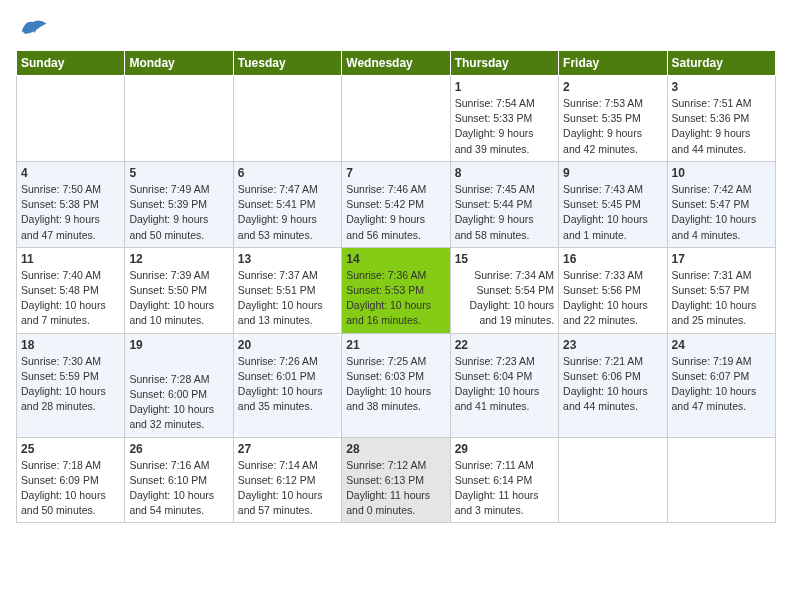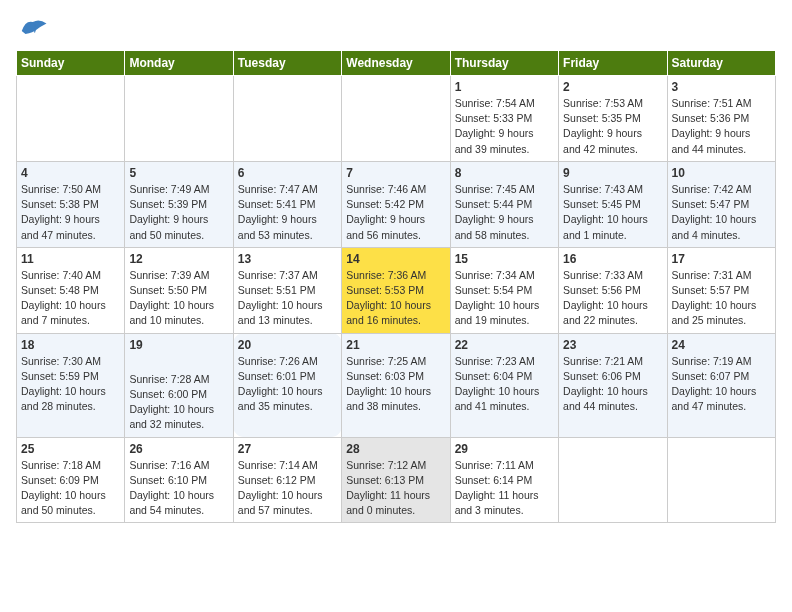--- a/index.html
+++ b/index.html
@@ -208,30 +208,30 @@
 Daylight: 10 hours
 and 10 minutes.</div>
         </td>
         <td style="background: rgb(255, 255, 255);">
           <span class="day-number">13</span>
           <div class="day-info" style="white-space: pre-line;">Sunrise: 7:37 AM
 Sunset: 5:51 PM
 Daylight: 10 hours
 and 13 minutes.</div>
         </td>
-        <td style="background: #fde047;">
+        <td style="background: #84cc16;">
           <span class="day-number">14</span>
           <div class="day-info" style="white-space: pre-line;">Sunrise: 7:36 AM
 Sunset: 5:53 PM
 Daylight: 10 hours
 and 16 minutes.</div>
         </td>
         <td style="background: rgb(255, 255, 255);">
           <span class="day-number">15</span>
-          <div class="day-info" style="white-space: pre-line;">Sunrise: 7:34 AM
+          <div class="day-info" style="white-space: pre-line; text-align: right;">Sunrise: 7:34 AM
 Sunset: 5:54 PM
 Daylight: 10 hours
 and 19 minutes.</div>
         </td>
         <td style="background: rgb(255, 255, 255);">
           <span class="day-number">16</span>
           <div class="day-info" style="white-space: pre-line;">Sunrise: 7:33 AM
 Sunset: 5:56 PM
 Daylight: 10 hours
 and 22 minutes.</div>

